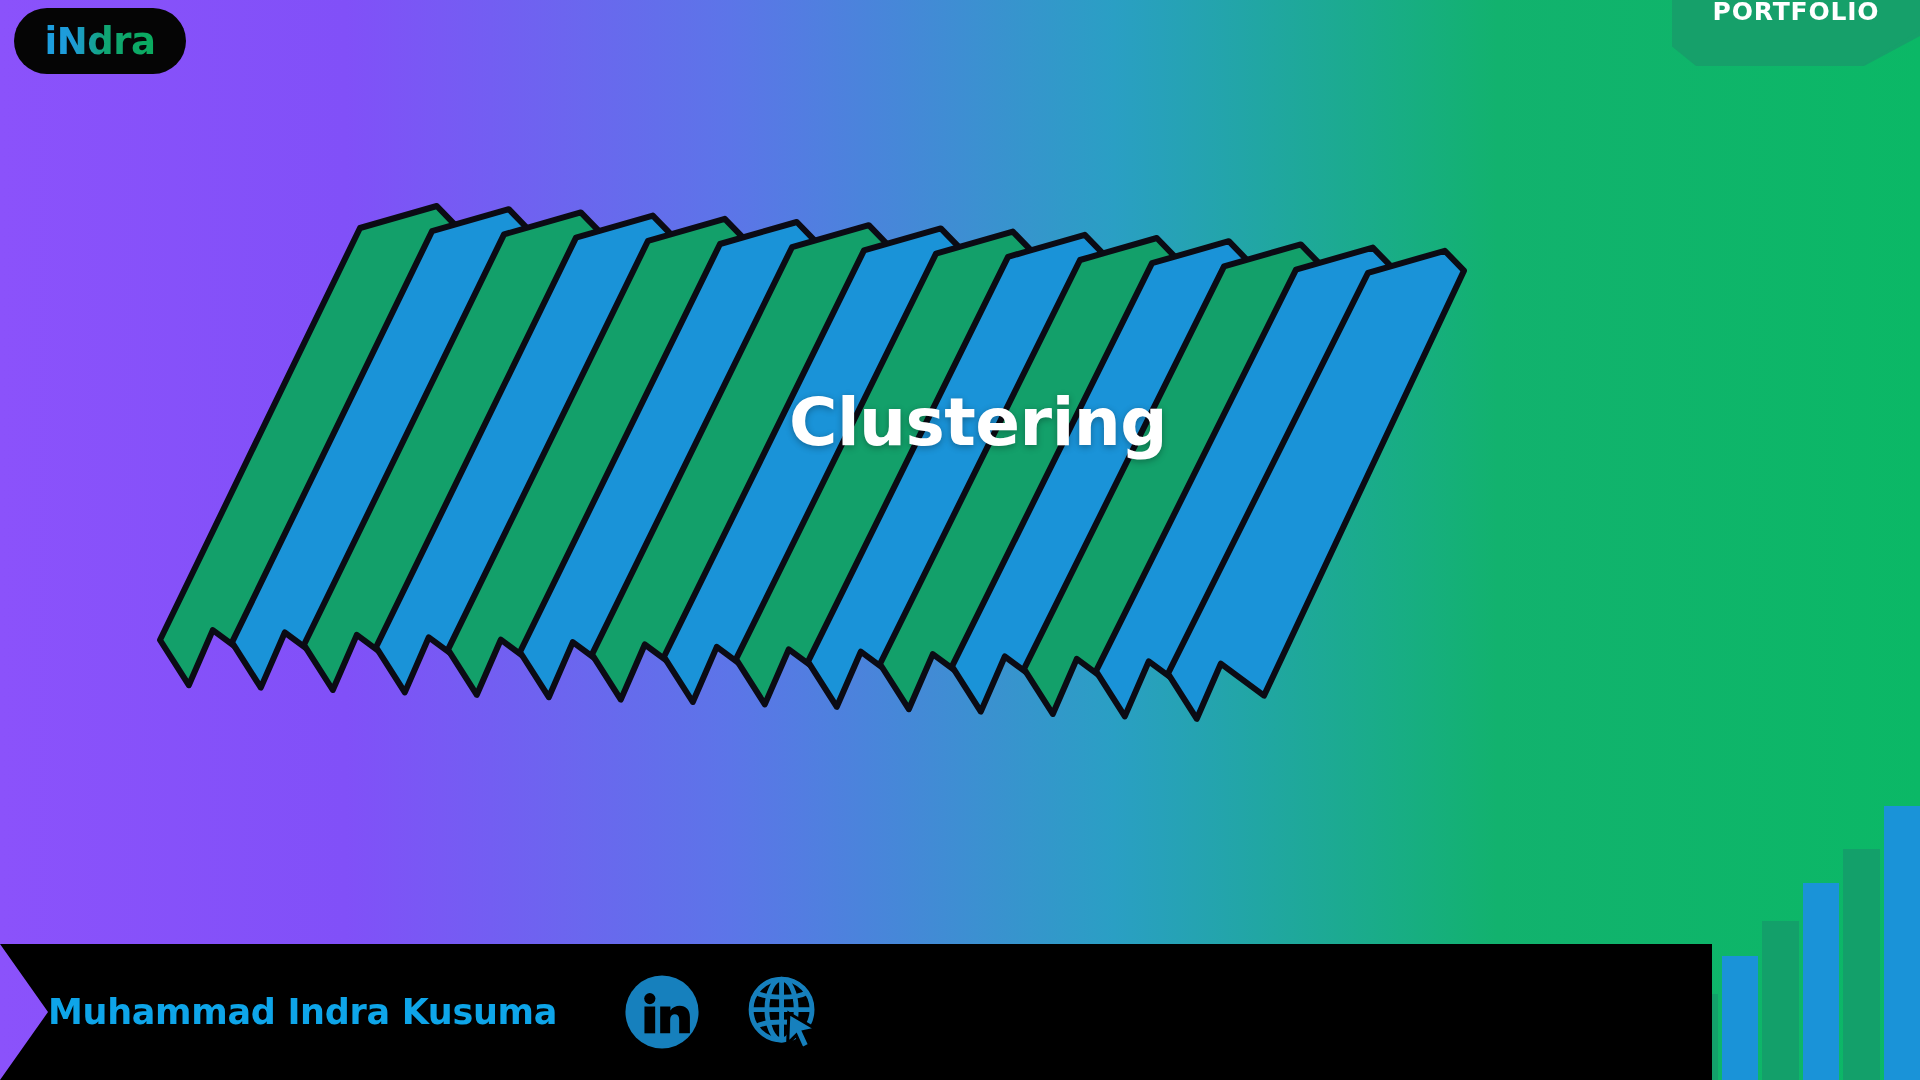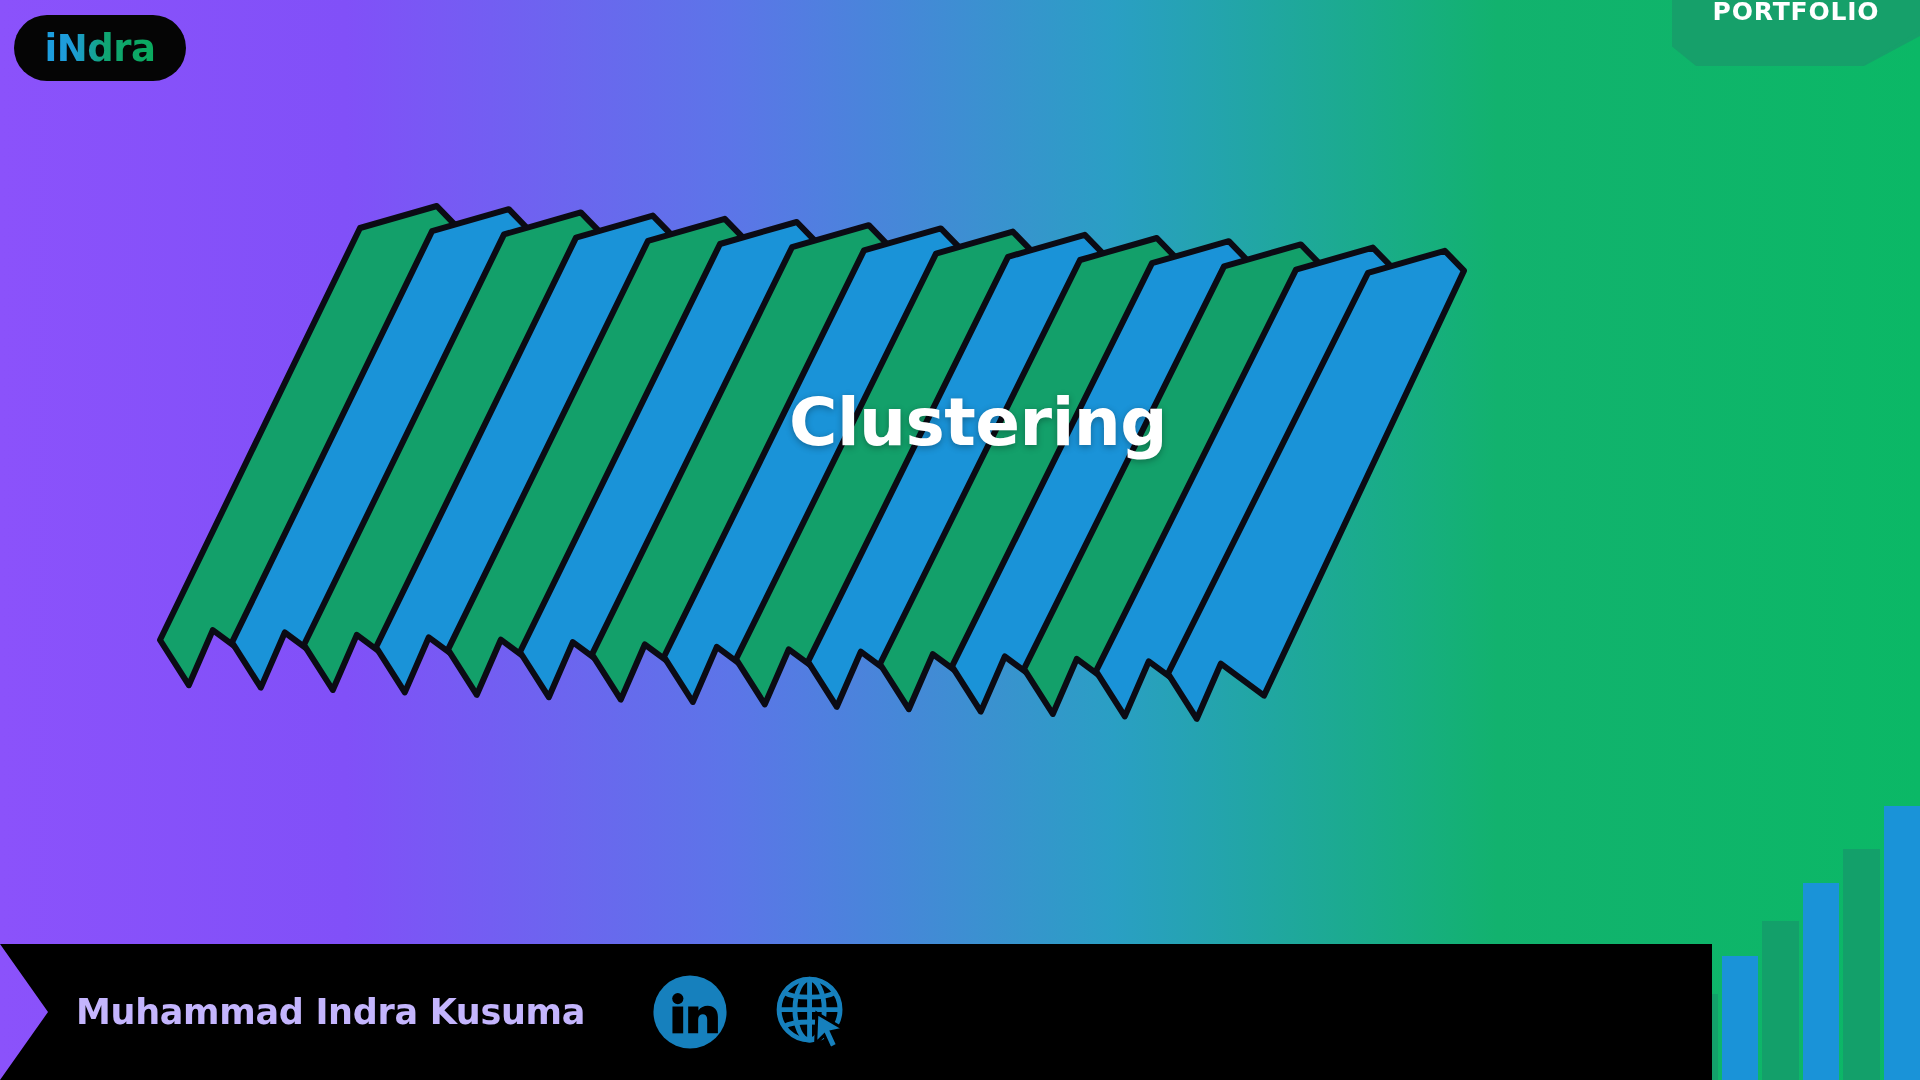--- a/index.html
+++ b/index.html
@@ -20,21 +20,21 @@
   #stripes {
     position: absolute;
     left: 0; top: 0;
     width: 1920px; height: 1080px;
     pointer-events: none;
   }
 
   
   #logo-pill {
     position: absolute;
-    left: 14px; top: 15px;
+    left: 14px; top: 8px;
     width: 172px; height: 66px;
     background: #050505;
     border-radius: 33px;
     display: flex;
     align-items: center;
     justify-content: center;
   }
   #logo-text {
     font-size: 37px;
     font-weight: bold;
@@ -88,24 +88,24 @@
     left: 0;
     top: 944px;
     width: 1712px;
     height: 136px;
     background: #000000;
     clip-path: polygon(0 0, 1712px 0, 1712px 136px, 0 136px, 48px 68px);
     display: flex;
     align-items: center;
   }
   #author-name {
-    color: #c4b5fd;
+    color: #0ea5e9;
     font-size: 35px;
     font-weight: bold;
-    margin-left: 76px;
+    margin-left: 48px;
     white-space: nowrap;
     letter-spacing: -0.3px;
   }
   #social-row {
     display: flex;
     align-items: center;
     gap: 44px;
     margin-left: 66px;
   }
   .social-icon {

